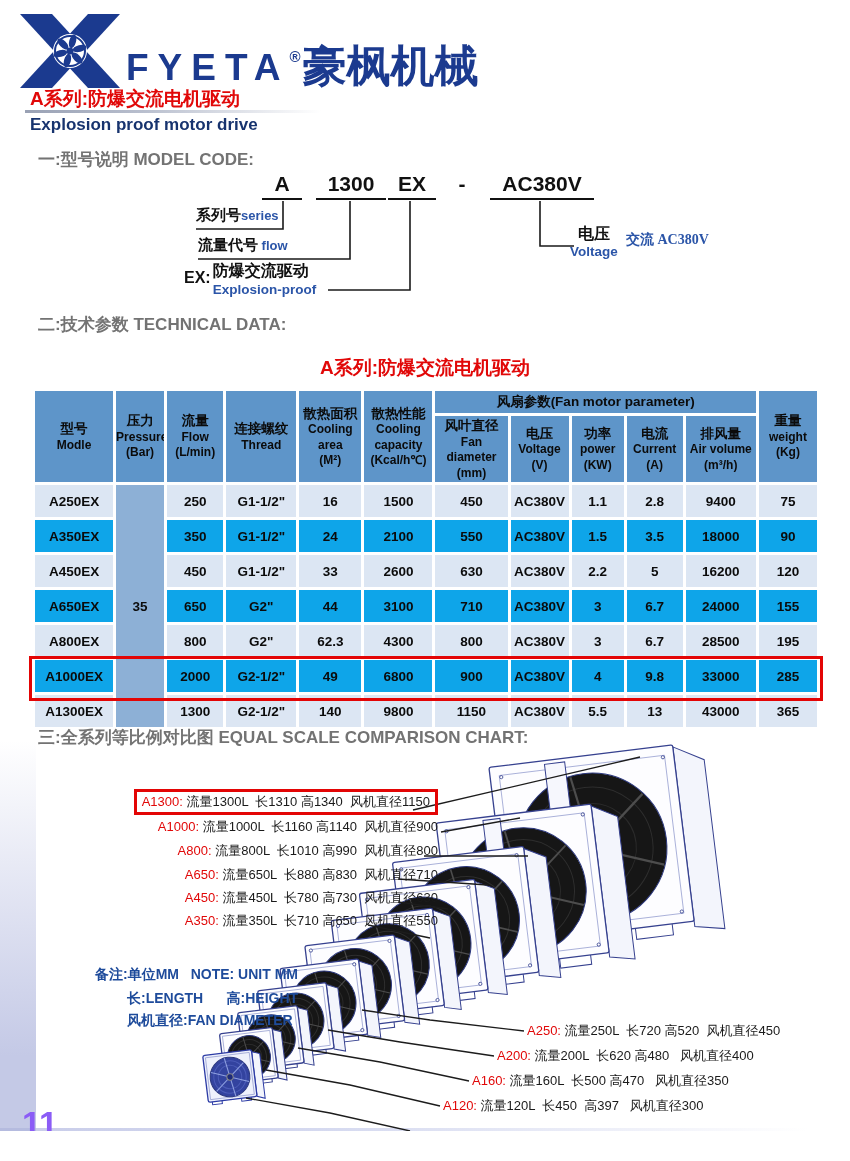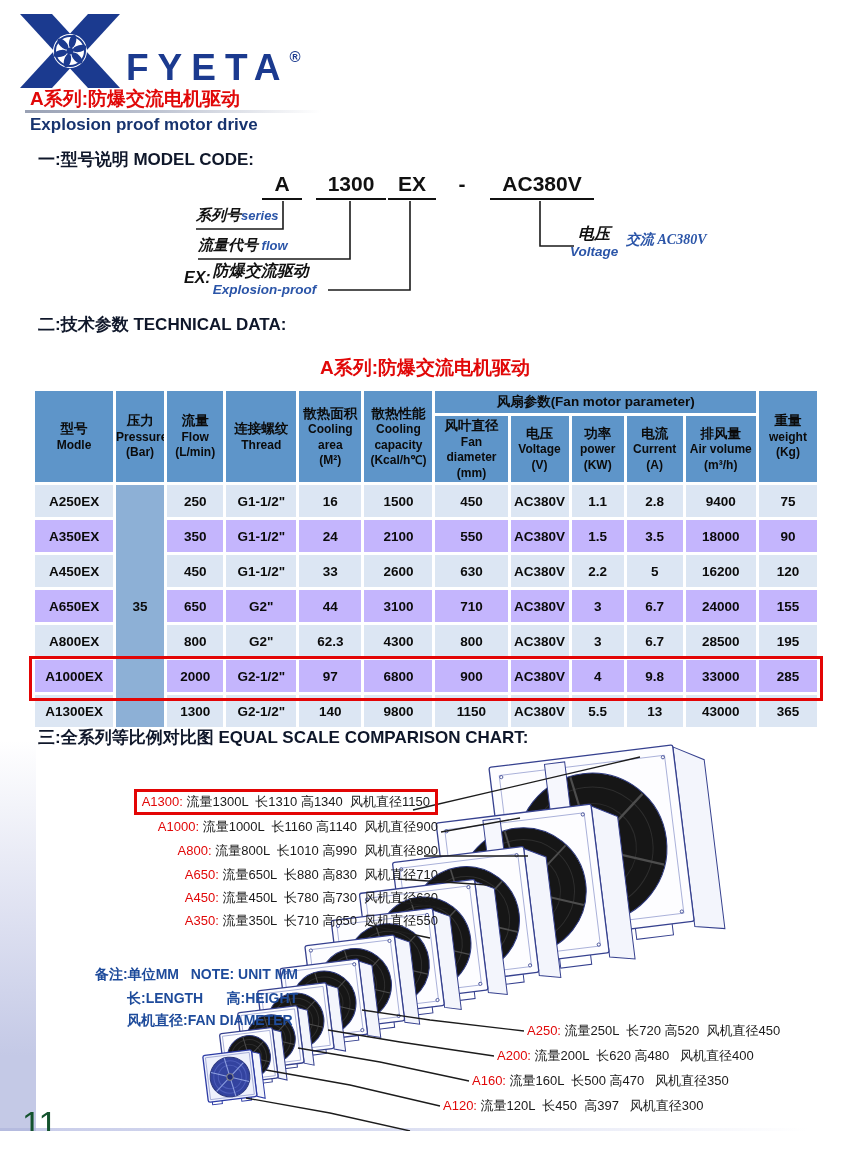--- a/index.html
+++ b/index.html
@@ -13,27 +13,27 @@
   .brand-fyeta{font-size:37px;font-weight:bold;color:#1b3a8f;letter-spacing:9px;line-height:1;
                margin-left:4px;margin-bottom:2px;}
   .brand-reg{font-size:15px;font-weight:bold;color:#1b3a8f;vertical-align:18px;letter-spacing:0;}
   .brand-cn{font-size:44px;font-weight:bold;color:#1b3a8f;line-height:1;margin-left:2px;}
 
   .series-cn{position:absolute;left:30px;top:86px;font-size:19px;font-weight:bold;color:#e10808;z-index:2;}
   .divider{position:absolute;left:25px;top:110px;width:296px;height:3px;z-index:2;
            background:linear-gradient(to right,#99a1b4,#b9bfce 40%,rgba(255,255,255,0));}
   .series-en{position:absolute;left:30px;top:115px;font-size:17px;font-weight:600;color:#17336e;z-index:2;}
 
-  .sec-head{position:absolute;font-size:17px;font-weight:bold;color:#0f172a;z-index:2;}
+  .sec-head{position:absolute;font-size:17px;font-weight:bold;color:#737373;z-index:2;}
 
   
   .mc-part{position:absolute;top:172px;height:26px;text-align:center;font-size:21px;font-weight:bold;
            color:#111;z-index:2;line-height:24px;}
   .mc-part.u{border-bottom:2.5px solid #111;}
-  .mc-lab{position:absolute;z-index:2;white-space:nowrap;font-style:italic;}
+  .mc-lab{position:absolute;z-index:2;white-space:nowrap;}
   .mc-cn{font-size:15px;font-weight:bold;color:#111;}
   .mc-en{font-size:13px;font-weight:bold;color:#2b55a8;}
   .mc-ex{display:flex;align-items:flex-start;}
   .mc-ex-pre{font-size:16px;font-weight:bold;color:#111;margin-top:8px;}
   .mc-ex-col{display:flex;flex-direction:column;margin-left:2px;}
   .mc-volt-val{font-family:"Liberation Serif",serif;}
 
   
   .tbl-title{position:absolute;left:0;top:355px;width:850px;text-align:center;font-size:19px;
              font-weight:bold;color:#e10808;z-index:2;}
@@ -42,40 +42,40 @@
   table.tech th,table.tech td{padding:1px 0;text-align:center;vertical-align:middle;color:#0b0b0b;
              font-weight:bold;overflow:hidden;}
   table.tech th{background:#5e95c9;}
   table.tech .gh{height:20px;font-size:13.5px;}
   table.tech .h3{line-height:1.3;}
   .h-cn{display:block;font-size:13.5px;}
   .h-en{display:block;font-size:12px;}
   .h-un{display:block;font-size:12px;}
   table.tech td{font-size:13.5px;height:30px;}
   tr.light td{background:#dce6f3;}
-  tr.dark td{background:#c4b5fd;}
+  tr.dark td{background:#0ea5e9;}
   td.pressure{background:#8db0d6 !important;font-size:14px;}
   .row-box{position:absolute;left:29px;top:656px;width:788px;height:39px;border:3px solid #e30505;
            z-index:3;}
 
   
   .cmp-lab{position:absolute;z-index:2;white-space:pre;font-size:13px;font-weight:normal;}
   .cmp-lab .model{color:#e10808;}
   .cmp-lab .specs{color:#1a1a1a;}
   .cmp-left{right:412px;text-align:right;}
   .boxed{border:3px solid #e30505;padding:1px 5px;}
   .note-line{position:absolute;z-index:2;white-space:pre;font-size:14px;font-weight:bold;color:#1e4b9b;}
 
   
   .left-strip{position:absolute;left:0;top:740px;width:36px;height:421px;z-index:0;
               background:linear-gradient(to bottom,rgba(196,201,230,0),#c4c9e6 75%);}
   .bottom-bar{position:absolute;left:0;top:1128px;width:850px;height:33px;z-index:0;
               background:linear-gradient(to right,#c8cce9,#d6daf0 40%,#f2f3fa 78%,#fff 95%);}
   .bottom-corner{position:absolute;left:0;top:1128px;width:36px;height:33px;background:#b5bbdf;z-index:1;}
-  .page-num{position:absolute;left:22px;top:1104px;font-size:34px;font-weight:normal;color:#14532d;z-index:2;}
+  .page-num{position:absolute;left:22px;top:1104px;font-size:34px;font-weight:bold;color:#8b5cf6;z-index:2;}
 </style>
 </head>
 <body>
 
 <div class="page">
 
   <svg class="overlay" id="artsvg" viewBox="0 0 850 1161" xmlns="http://www.w3.org/2000/svg">
       <polyline points="283,201 283,229 196,229" fill="none" stroke="#1a1a1a" stroke-width="1.6"></polyline>
       <polyline points="350,201 350,259 198,259" fill="none" stroke="#1a1a1a" stroke-width="1.6"></polyline>
       <polyline points="410,201 410,290 328,290" fill="none" stroke="#1a1a1a" stroke-width="1.6"></polyline>
@@ -287,20 +287,21 @@
         <ellipse cx="52" cy="27" rx="3.4" ry="7" transform="rotate(15 52 37)"></ellipse>
         <ellipse cx="52" cy="27" rx="3.4" ry="7" transform="rotate(75 52 37)"></ellipse>
         <ellipse cx="52" cy="27" rx="3.4" ry="7" transform="rotate(135 52 37)"></ellipse>
         <ellipse cx="52" cy="27" rx="3.4" ry="7" transform="rotate(195 52 37)"></ellipse>
         <ellipse cx="52" cy="27" rx="3.4" ry="7" transform="rotate(255 52 37)"></ellipse>
         <ellipse cx="52" cy="27" rx="3.4" ry="7" transform="rotate(315 52 37)"></ellipse>
         <circle cx="52" cy="37" r="3.5"></circle>
       </g>
     </svg>
     <span class="brand-fyeta"><span>FYETA</span><span class="brand-reg">®</span></span>
+    <span class="brand-cn">豪枫机械</span>
   </div>
 
   <div class="series-cn">A系列:防爆交流电机驱动</div>
   <div class="divider"></div>
   <div class="series-en">Explosion proof motor drive</div>
 
   <div class="sec-head" style="left:38px;top:148px;">一:型号说明 MODEL CODE:</div>
   <div id="mc-parts">
       <div class="mc-part u" style="left: 262px; width: 40px;">A</div>
       <div class="mc-part u" style="left: 316px; width: 70px;">1300</div>
@@ -474,21 +475,21 @@
           <td>AC380V</td>
           <td>3</td>
           <td>6.7</td>
           <td>28500</td>
           <td>195</td>
         </tr>
         <tr class="dark">
           <td>A1000EX</td>
           <td>2000</td>
           <td>G2-1/2"</td>
-          <td>97</td>
+          <td>49</td>
           <td>6800</td>
           <td>900</td>
           <td>AC380V</td>
           <td>4</td>
           <td>9.8</td>
           <td>33000</td>
           <td>285</td>
         </tr>
         <tr class="light">
           <td>A1300EX</td>

